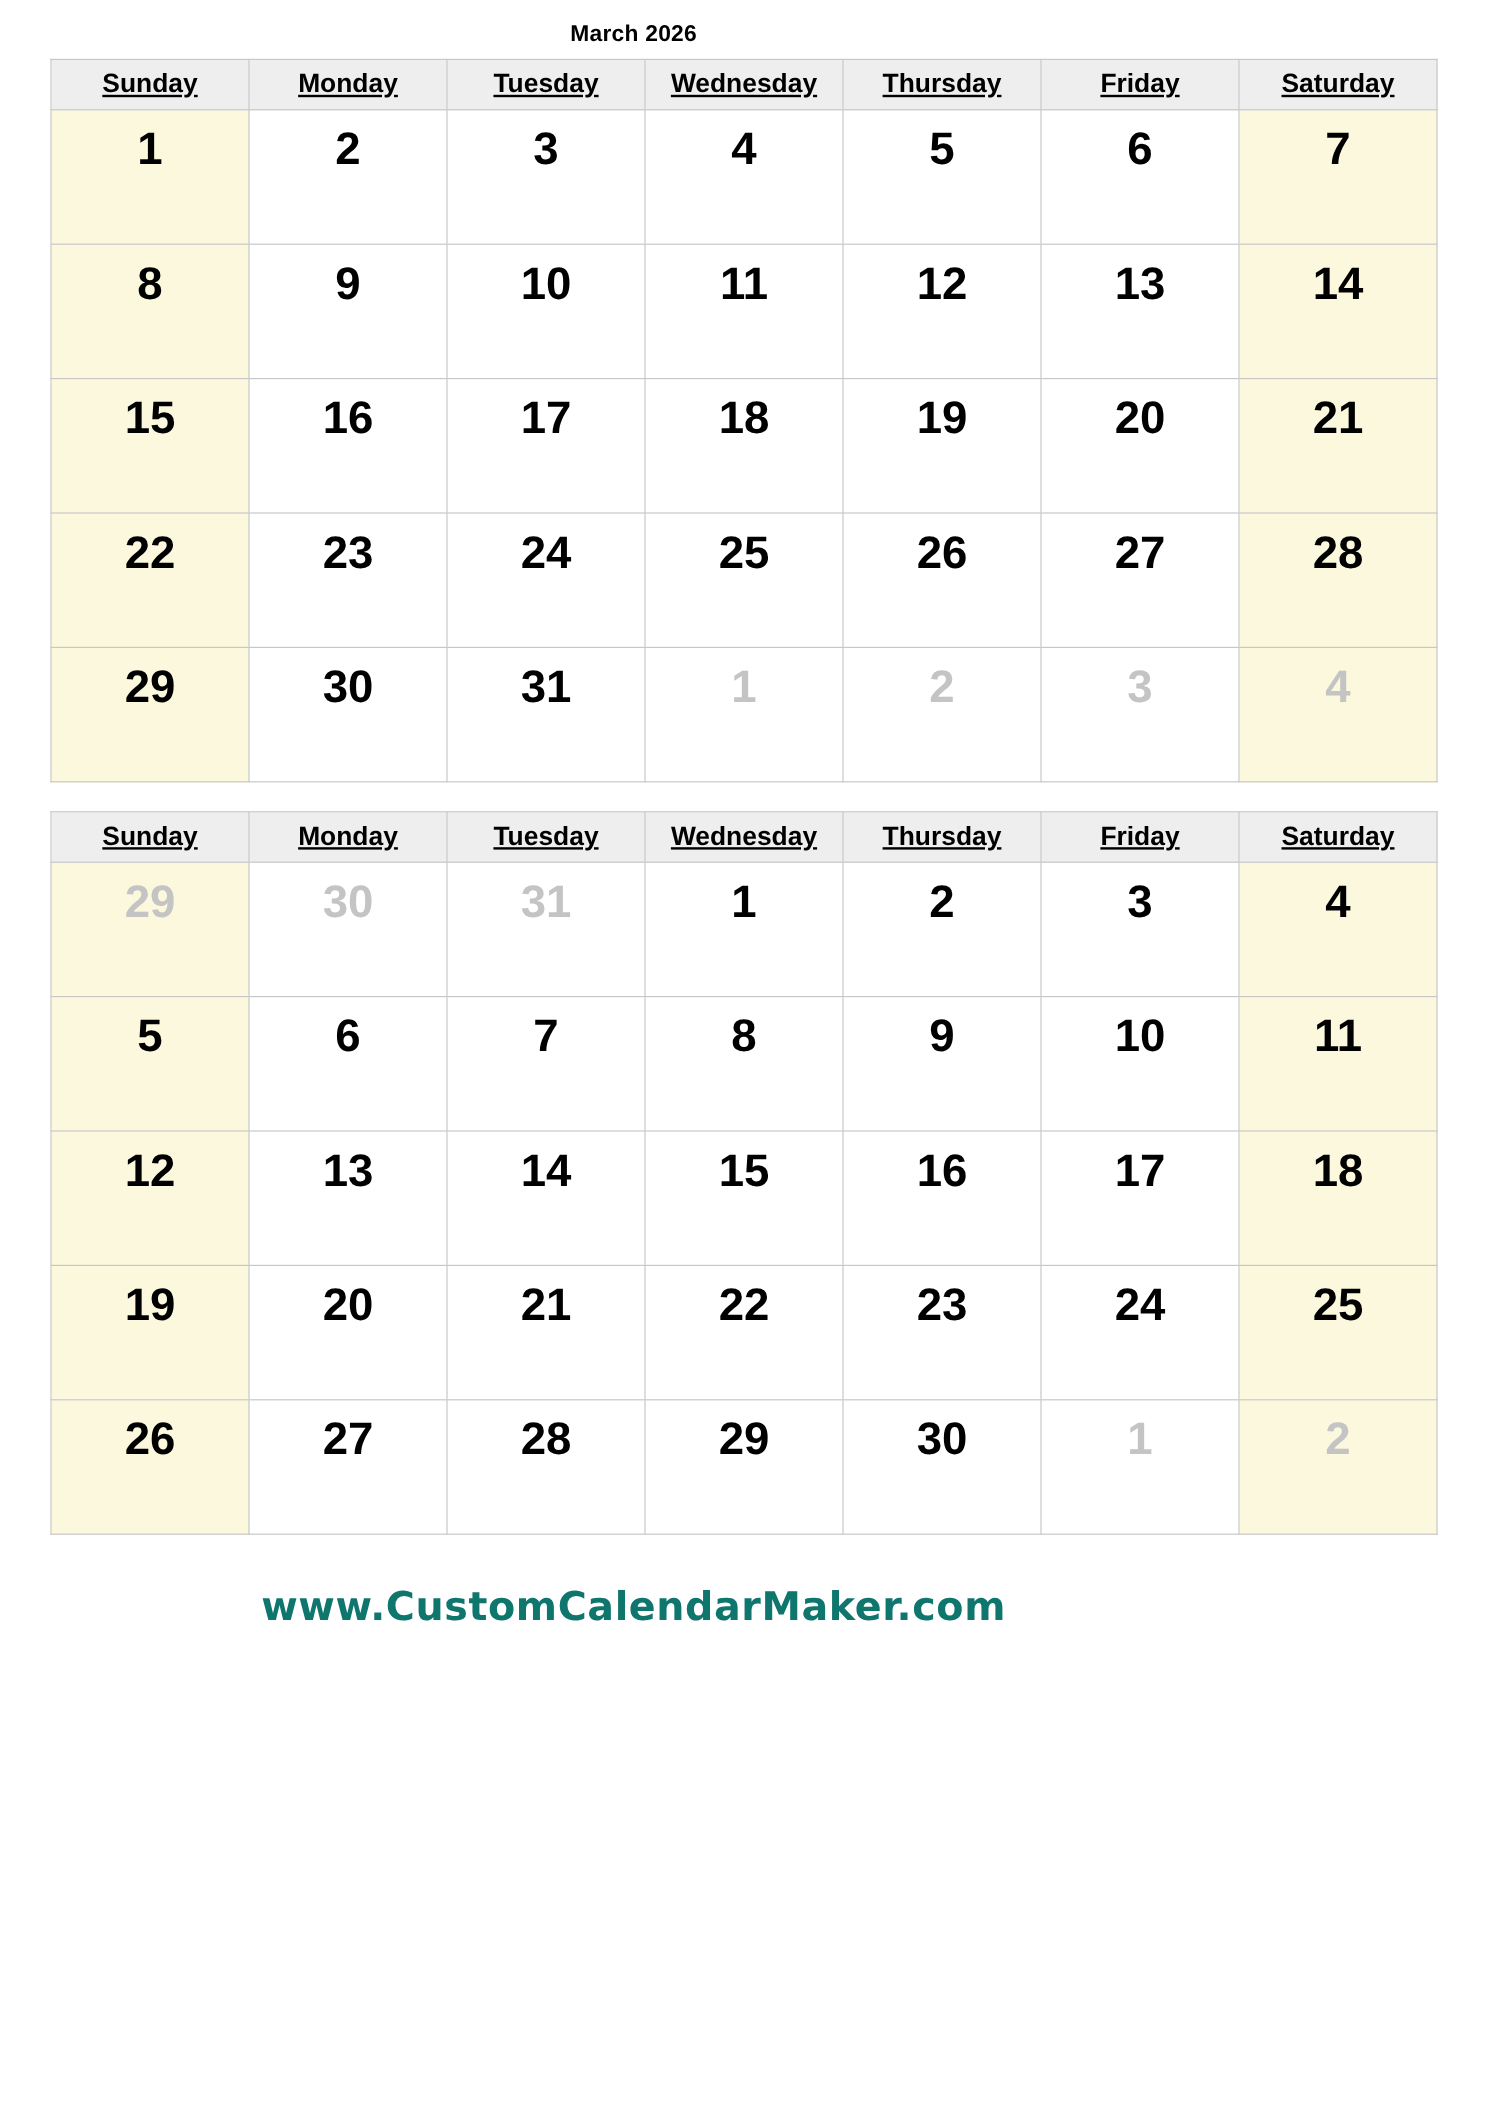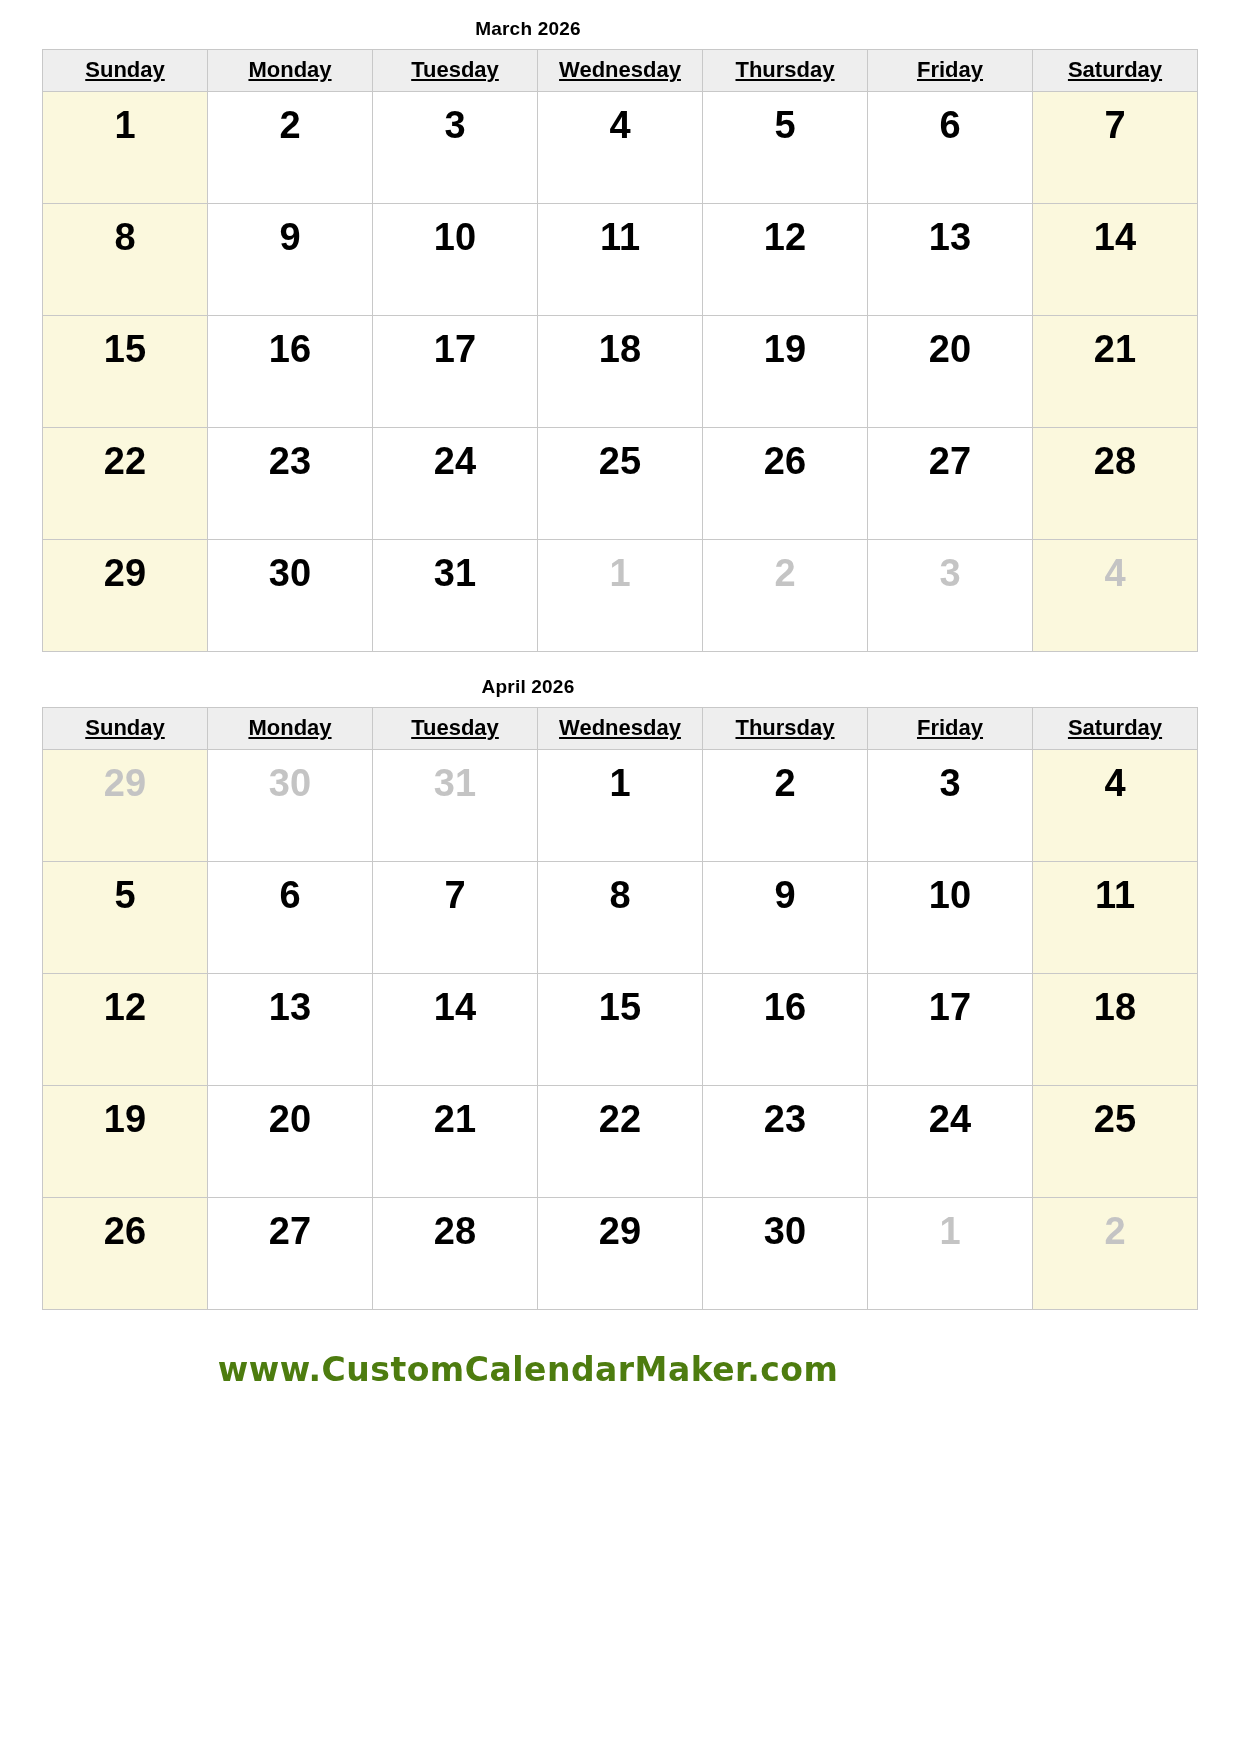--- a/index.html
+++ b/index.html
@@ -66,21 +66,21 @@
   .spacer {
     height: 24px;
   }
   .footer {
     text-align: center;
     margin-top: 40px;
   }
   .footer a {
     font-size: 33px;
     font-weight: bold;
-    color: #4d7c0f;
+    color: #0f766e;
     text-decoration: none;
     letter-spacing: 0.5px;
     font-family: "DejaVu Sans", sans-serif;
   }
 </style>
 </head>
 <body>
 
 <div class="page">
 
@@ -144,21 +144,20 @@
           <td class="other">3</td>
           <td class="weekend other">4</td>
         </tr>
       </tbody>
     </table>
   </div>
 
   <div class="spacer"></div>
 
   <div class="month-block">
-    <div class="month-title">April 2026</div>
     <table class="cal">
       <thead>
         <tr>
           <th>Sunday</th>
           <th>Monday</th>
           <th>Tuesday</th>
           <th>Wednesday</th>
           <th>Thursday</th>
           <th>Friday</th>
           <th>Saturday</th>

